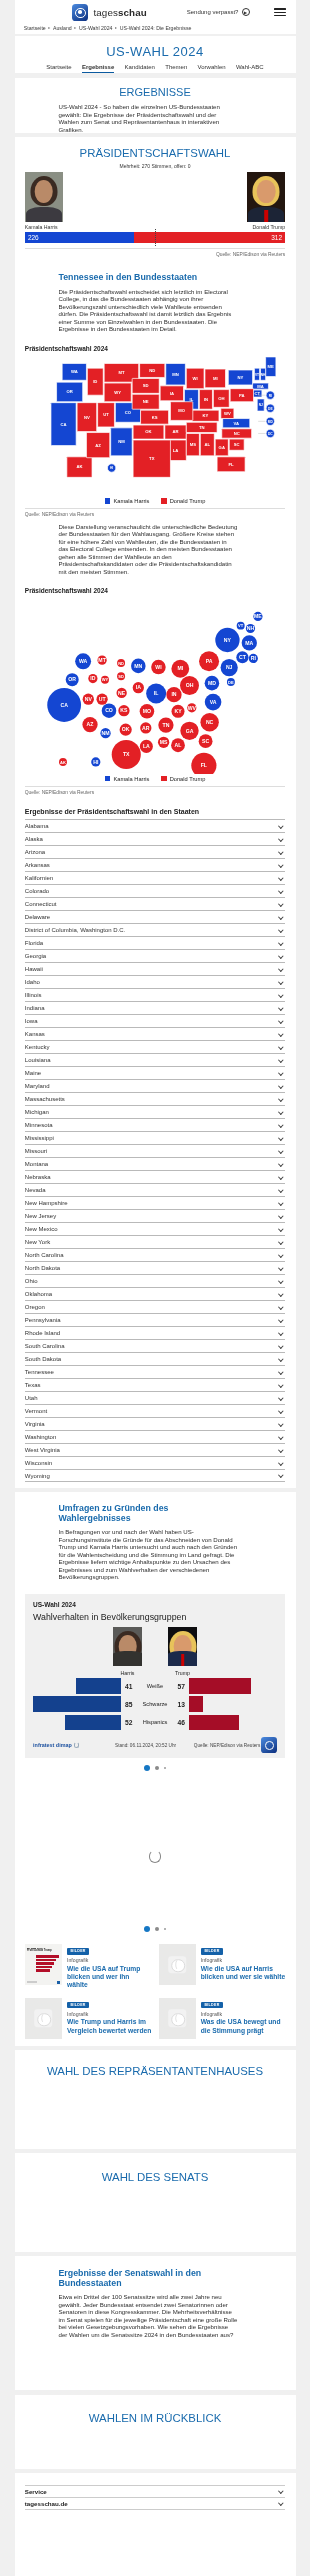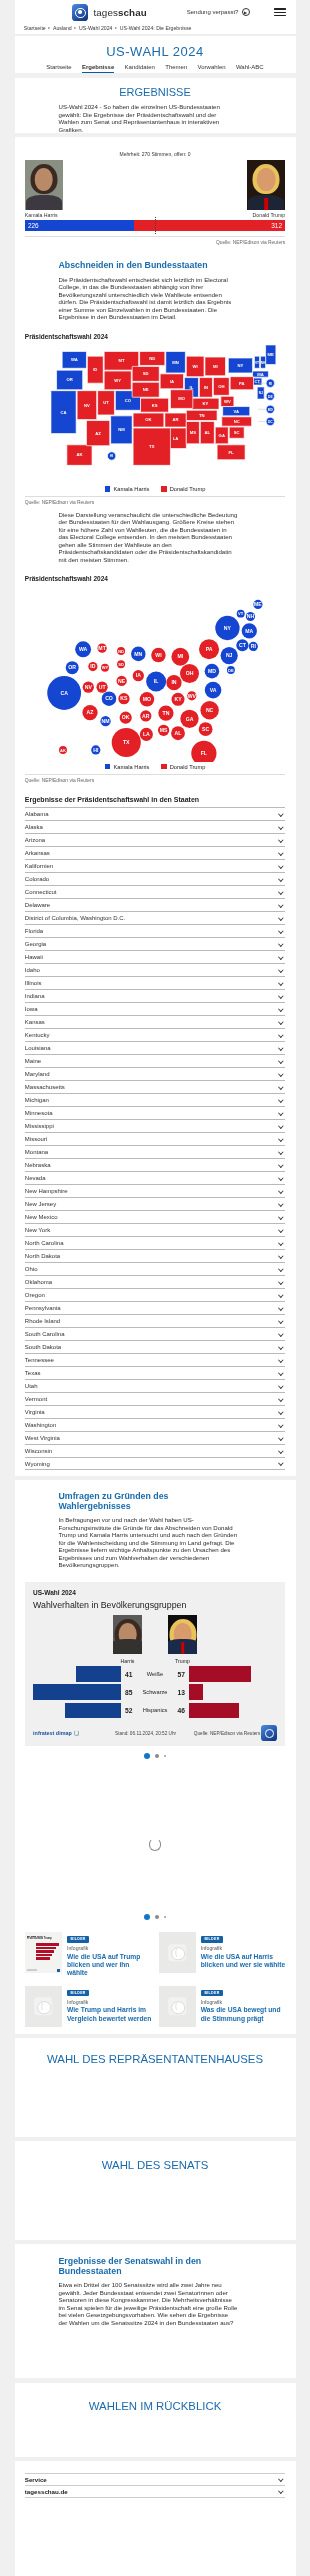--- a/index.html
+++ b/index.html
@@ -158,20 +158,21 @@
         <div class="tab">Wahl-ABC</div>
       </div>
   </div>
 
   <div class="card erg">
     <h2 class="h-center">ERGEBNISSE</h2>
     <p class="para indent">US-Wahl 2024 - So haben die einzelnen US-Bundesstaaten gewählt: Die Ergebnisse der Präsidentschaftswahl und der Wahlen zum Senat und Repräsentantenhaus in interaktiven Grafiken.</p>
   </div>
 
   <div class="card pres">
+    <h2 class="h-center">PRÄSIDENTSCHAFTSWAHL</h2>
     <div class="majnote">Mehrheit: 270 Stimmen, offen: 0</div>
 
     <div class="cand-row">
       <div class="portrait left" style="--bg:#8a8f84;--hair:#3a2a22;--skin:#b98a68;--suit:#3c3a40;">
         <div class="hair"></div>
           <div class="face"></div>
           <div class="torso"></div>
       </div>
       <div class="portrait right" style="--bg:#23160f;--hair:#e8c35a;--skin:#d99a6c;--suit:#1c2436;">
         <div class="hair"></div>
@@ -187,21 +188,21 @@
       <div class="b blue" id="ebar-blue" style="width: 42.0074%; background: rgb(20, 70, 210);">
           <span>226</span>
         </div>
       <div class="b red" id="ebar-red" style="background: rgb(227, 32, 37);">
           <span>312</span>
         </div>
       <div class="mark" id="ebar-mark" style="left: 50.1859%;"></div>
     </div>
     <div class="src-row small-src">Quelle: NEP/Edison via Reuters</div>
 
-    <h3 class="h-sub indent" style="margin-top:15.5px;">Abschneiden in den Bundesstaaten</h3>
+    <h3 class="h-sub indent" style="margin-top:15.5px;">Tennessee in den Bundesstaaten</h3>
     <p class="para indent" style="margin-top:5.2px;">Die Präsidentschaftswahl entscheidet sich letztlich im Electoral College, in das die Bundesstaaten abhängig von ihrer Bevölkerungszahl unterschiedlich viele Wahlleute entsenden dürfen. Die Präsidentschaftswahl ist damit letztlich das Ergebnis einer Summe von Einzelwahlen in den Bundesstaaten. Die Ergebnisse in den Bundesstaaten im Detail.</p>
 
     <div class="chart-label" style="margin-top:12.4px;">Präsidentschaftswahl 2024</div>
     <div class="mapwrap">
       <svg id="usmap" width="243" height="140" viewBox="0 0 520 300">
           <g>
             <rect x="356" y="166" width="30" height="48" fill="#e32025" stroke="#fff" stroke-width="1.5" rx="1"></rect>
             <text x="371" y="193" text-anchor="middle" font-size="9" font-weight="bold" fill="#fff">AL</text>
           </g>
           <g>

